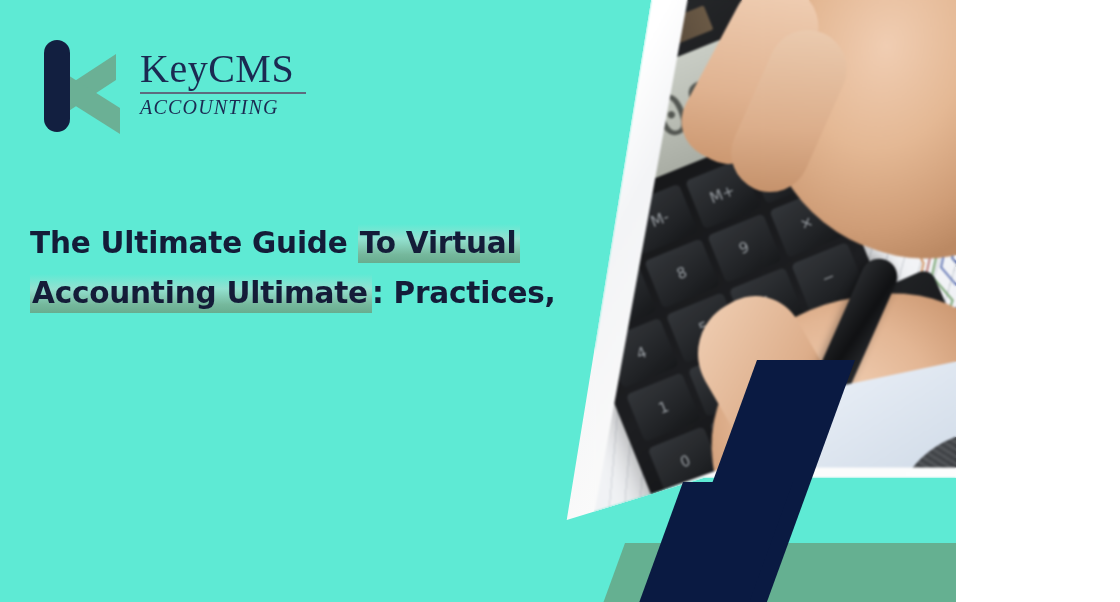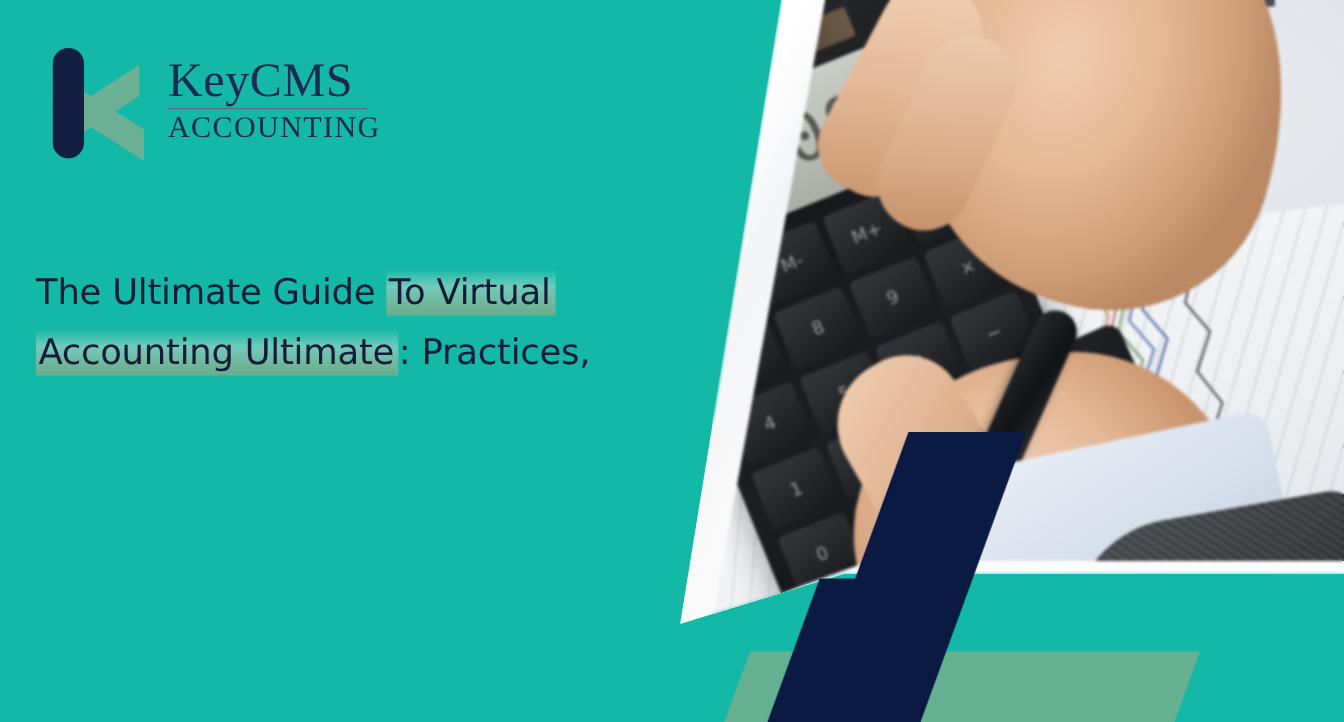--- a/index.html
+++ b/index.html
@@ -7,23 +7,23 @@
   html, body {
     width: 1120px;
     height: 602px;
     overflow: hidden;
     background: #ffffff;
     font-family: "Liberation Sans", sans-serif;
   }
 
   #banner {
     position: relative;
-    width: 1120px;
+    width: 956px;
     height: 602px;
-    background: #14b8a6;
+    background: #5eead4;
     overflow: hidden;
   }
 
   
   .shape {
     position: absolute;
   }
 
   
   #navy-bar-tall {
@@ -370,36 +370,37 @@
     white-space: nowrap;
   }
   #logo-rule {
     height: 1.5px;
     background: #5d6b7f;
     margin: 4px 0 3px 0;
     width: 166px;
   }
   #logo-sub {
     font-family: "Liberation Serif", serif;
-    font-size: 25px;
+    font-size: 20px;
     line-height: 1;
     color: #1b2a52;
     letter-spacing: 1.2px;
     white-space: nowrap;
+    font-style: italic;
   }
 
   
   #headline {
     position: absolute;
     left: 30px;
     top: 218px;
     width: 560px;
     z-index: 10;
     font-family: "DejaVu Sans", sans-serif;
-    font-weight: normal;
+    font-weight: bold;
     font-size: 29.5px;
     line-height: 50px;
     letter-spacing: -0.2px;
     color: #141C38;
   }
   #headline .hl {
     background-image: linear-gradient(180deg,
         rgba(255,255,255,0) 0%,
         rgba(190,218,205,.55) 38%,
         rgba(120,180,152,.92) 78%,

